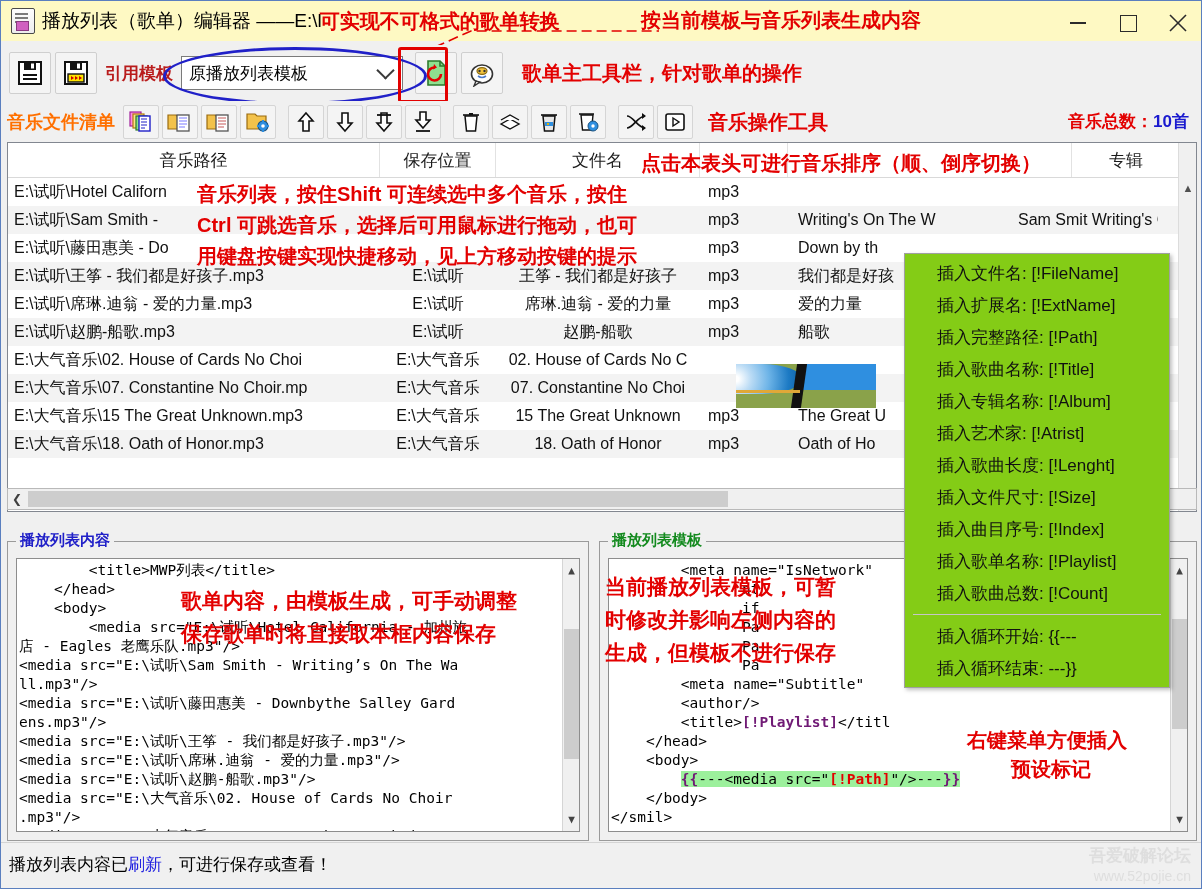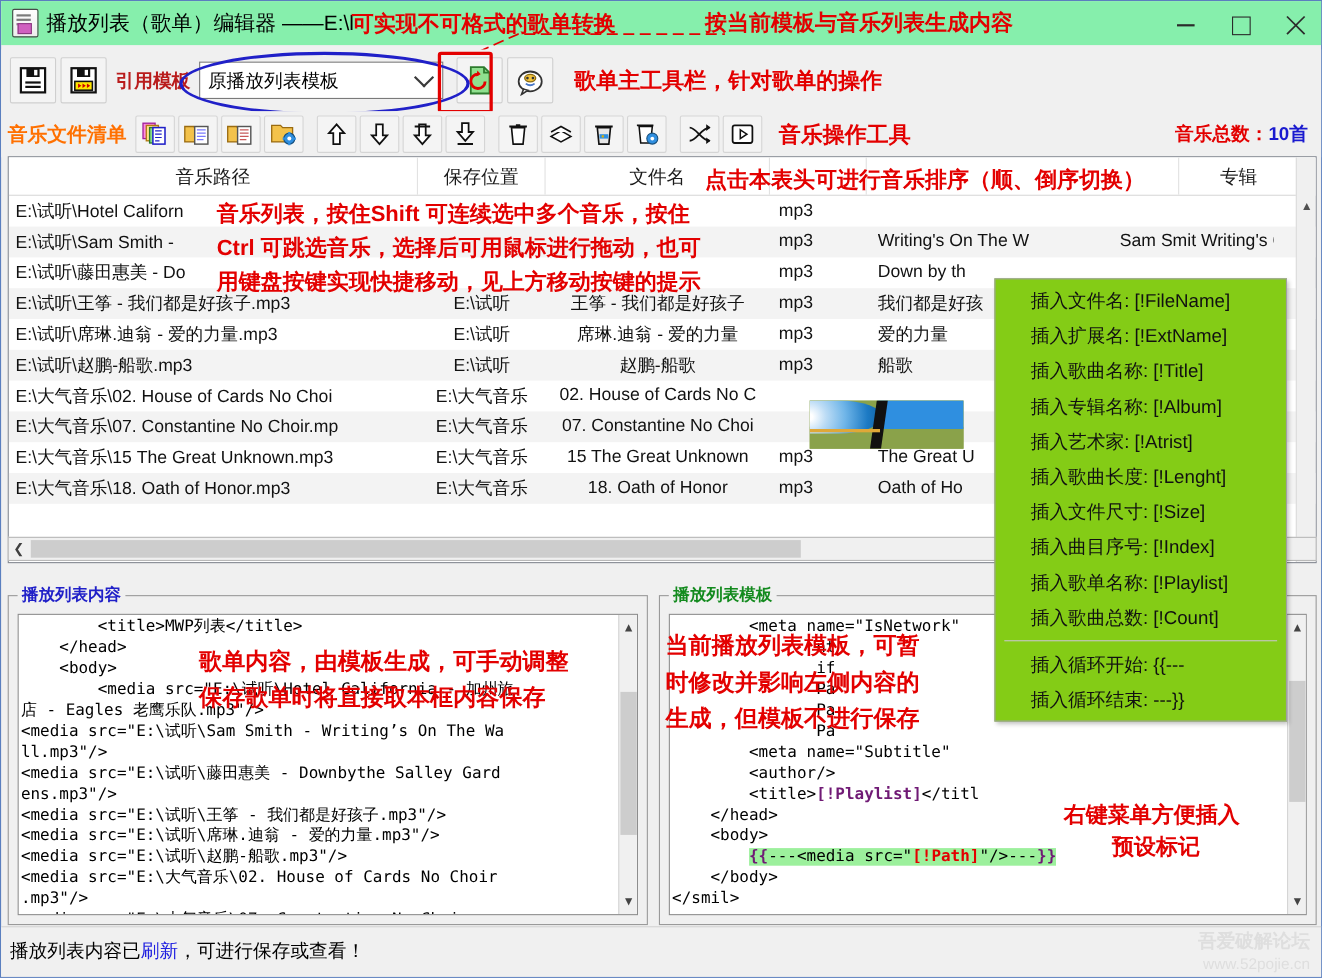--- a/index.html
+++ b/index.html
@@ -14,21 +14,21 @@
     width: 1202px; height: 889px;
     background: #f0f0f0;
     border: 1px solid #5a7fbf;
     box-sizing: border-box;
     overflow: hidden;
   }
 
   
   .titlebar {
     position: absolute; left: 0; top: 0; width: 1202px; height: 40px;
-    background: #86efac;
+    background: #fef9c3;
     display: flex; align-items: center;
     box-sizing: border-box;
   }
   .title-icon {
     width: 22px; height: 24px; margin-left: 10px; margin-right: 7px;
     border: 1.5px solid #4a4a4a; border-radius: 2px;
     background: linear-gradient(180deg,#fdfdfd 0%, #ededed 100%);
     position: relative; flex: none;
   }
   .title-icon::before {
@@ -630,20 +630,21 @@
   </div>
   <div class="anno" style="left:604px; top:572px; font-size:21px;">当前播放列表模板，可暂</div>
   <div class="anno" style="left:604px; top:605px; font-size:21px;">时修改并影响左侧内容的</div>
   <div class="anno" style="left:966px; top:726px; font-size:20px;">右键菜单方便插入</div>
   <div class="anno" style="left:604px; top:638px; font-size:21px;">生成，但模板不进行保存</div>
   <div class="anno" style="left:1010px; top:755px; font-size:20px;">预设标记</div>
 
   <div class="ctxmenu">
     <div class="ctxitem">插入文件名: [!FileName]</div>
     <div class="ctxitem">插入扩展名: [!ExtName]</div>
+    <div class="ctxitem">插入完整路径: [!Path]</div>
     <div class="ctxitem">插入歌曲名称: [!Title]</div>
     <div class="ctxitem">插入专辑名称: [!Album]</div>
     <div class="ctxitem">插入艺术家: [!Atrist]</div>
     <div class="ctxitem">插入歌曲长度: [!Lenght]</div>
     <div class="ctxitem">插入文件尺寸: [!Size]</div>
     <div class="ctxitem">插入曲目序号: [!Index]</div>
     <div class="ctxitem">插入歌单名称: [!Playlist]</div>
     <div class="ctxitem">插入歌曲总数: [!Count]</div>
     <div class="ctxsep"></div>
     <div class="ctxitem">插入循环开始: {{---</div>

